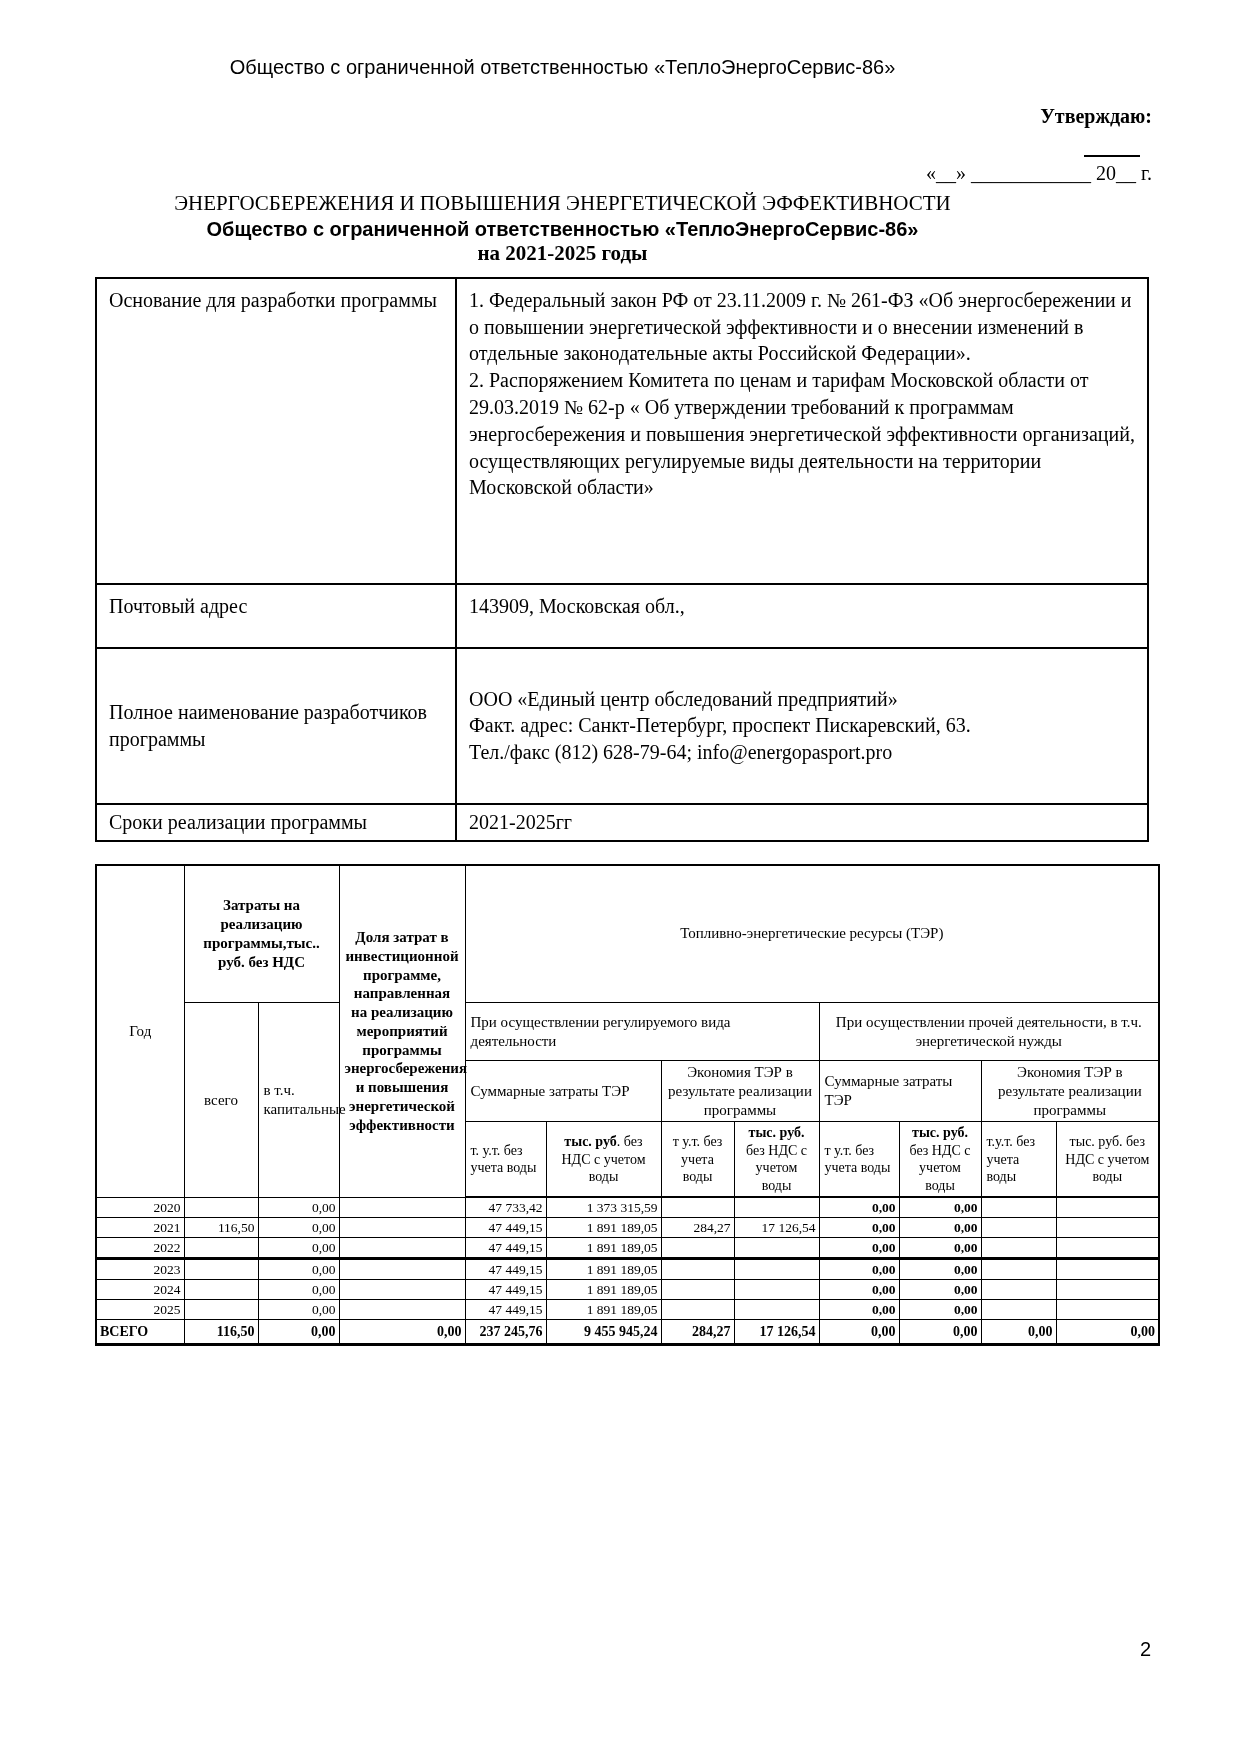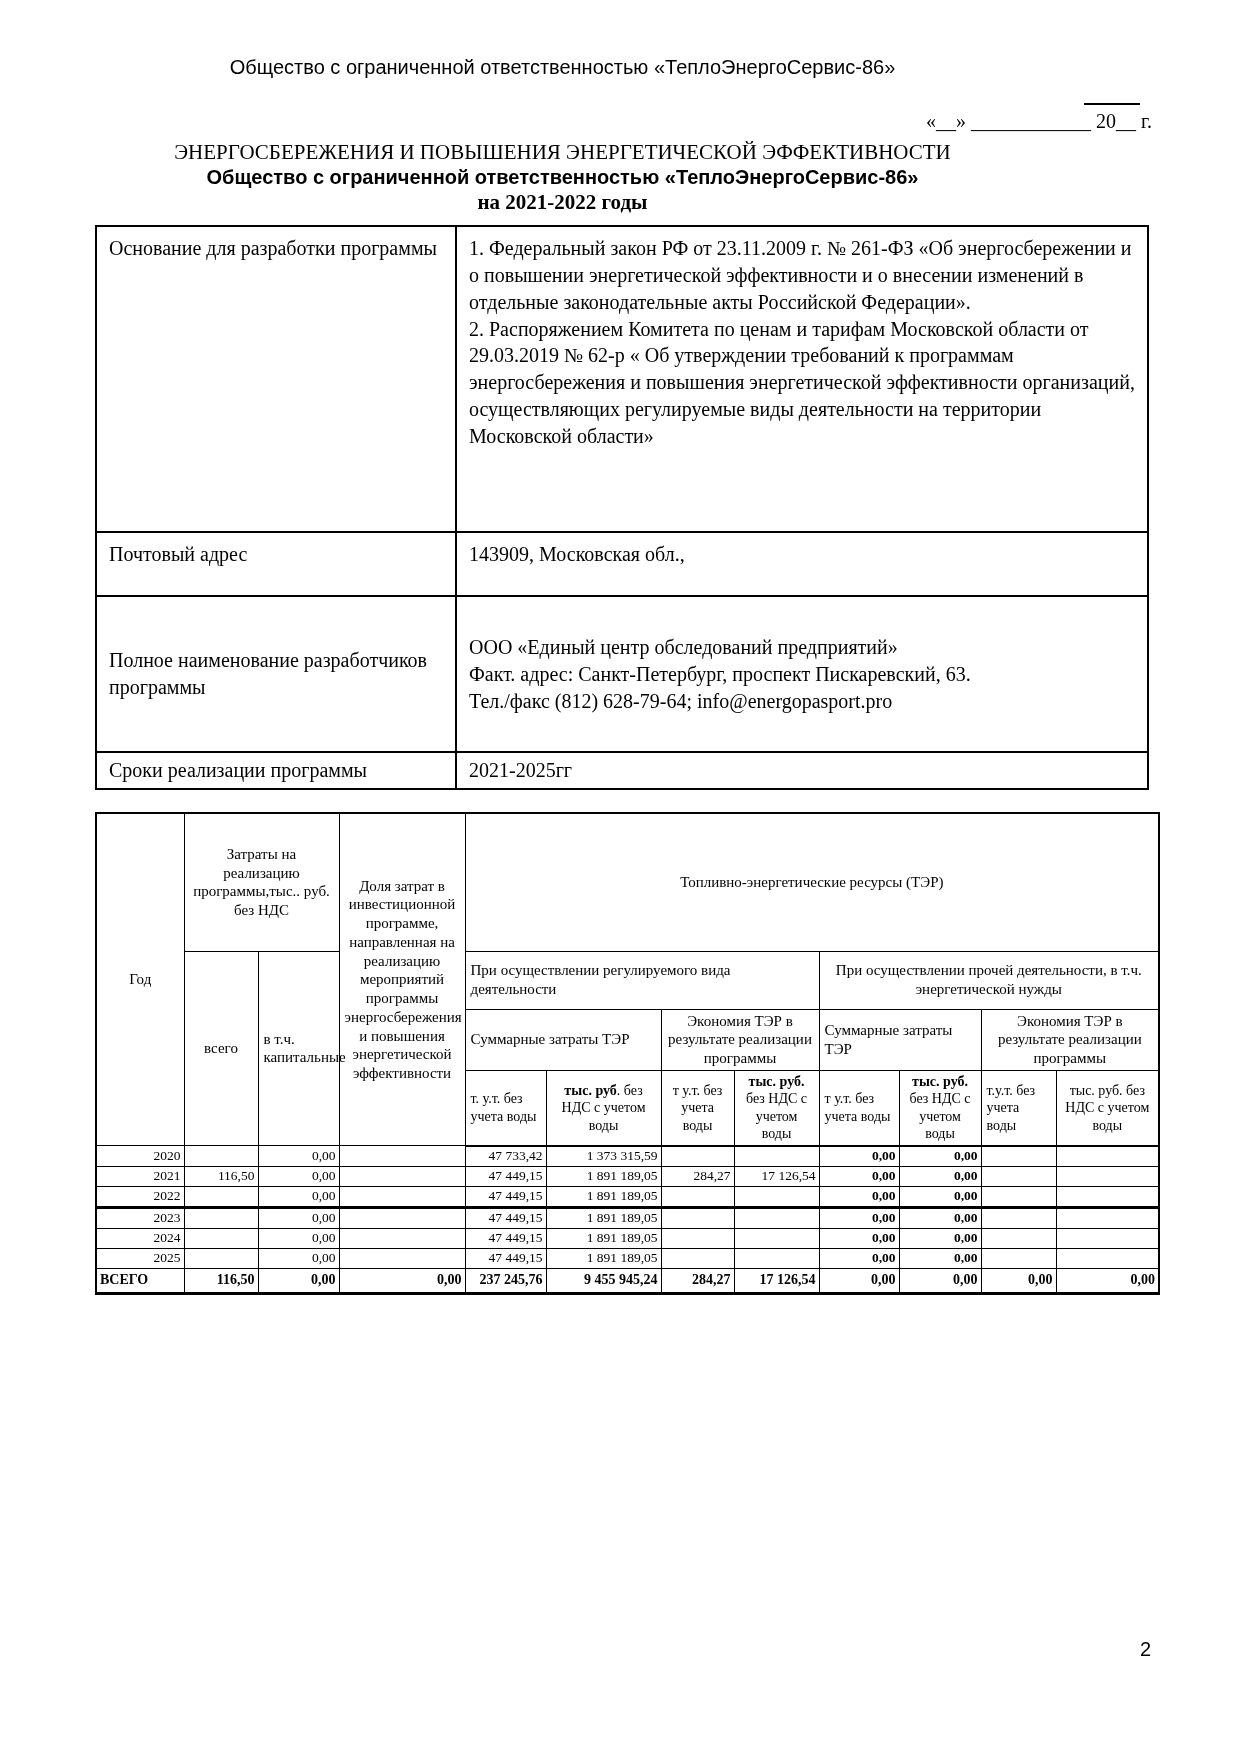--- a/index.html
+++ b/index.html
@@ -28,47 +28,48 @@
   .prewrap{white-space:pre-line;}
   .program-table{
     margin:22px 0 0 95px;width:1063px;font-size:15px;
     border:2px solid #000;border-bottom:3px solid #000;
   }
   .program-table th,.program-table td{border:1px solid #000;}
   .program-table th{
     font-weight:normal;padding:2px 5px;line-height:1.25;vertical-align:middle;text-align:center;
   }
   .program-table th.al{text-align:left;}
-  .program-table th.bold-th{font-weight:normal;}
+  .program-table th.bold-th{font-weight:bold;}
   .program-table tr.units th{font-size:14px;}
   .program-table tr.units th{border-bottom:2px solid #000;}
   .program-table td{font-size:13.5px;text-align:right;padding:0 3px;height:19px;vertical-align:middle;}
   .program-table td.b{font-weight:bold;}
   .program-table td.cell-label{text-align:left;}
   .program-table tr.thick-top td{border-top:3px solid #000;}
   .program-table tr.total-row td{font-weight:bold;height:23px;font-size:14px;}
   .page-number{
     position:absolute;left:1140px;top:1638px;
     font-family:"Liberation Sans", sans-serif;font-size:20px;
   }
 </style>
 </head>
 <body>
 
 <div class="org-header">Общество с ограниченной ответственностью «ТеплоЭнергоСервис-86»</div>
 
 <div class="approve">
+  <div class="approve-label">Утверждаю:</div>
   <div class="sig-line"></div>
   <div class="date-line">«__» ____________ 20__ г.</div>
 </div>
 
 <div class="title-wrap">
   <div>ЭНЕРГОСБЕРЕЖЕНИЯ И ПОВЫШЕНИЯ ЭНЕРГЕТИЧЕСКОЙ ЭФФЕКТИВНОСТИ</div>
   <div class="title-sans">Общество с ограниченной ответственностью «ТеплоЭнергоСервис-86»</div>
-  <div class="title-bold">на 2021-2022 годы</div>
+  <div class="title-bold">на 2021-2025 годы</div>
 </div>
 
 <table class="info-table">
   <colgroup>
       <col style="width:360px">
       <col style="width:692px">
     </colgroup>
   <tbody>
       <tr style="height:306px">
     <td>Основание для разработки программы</td>

